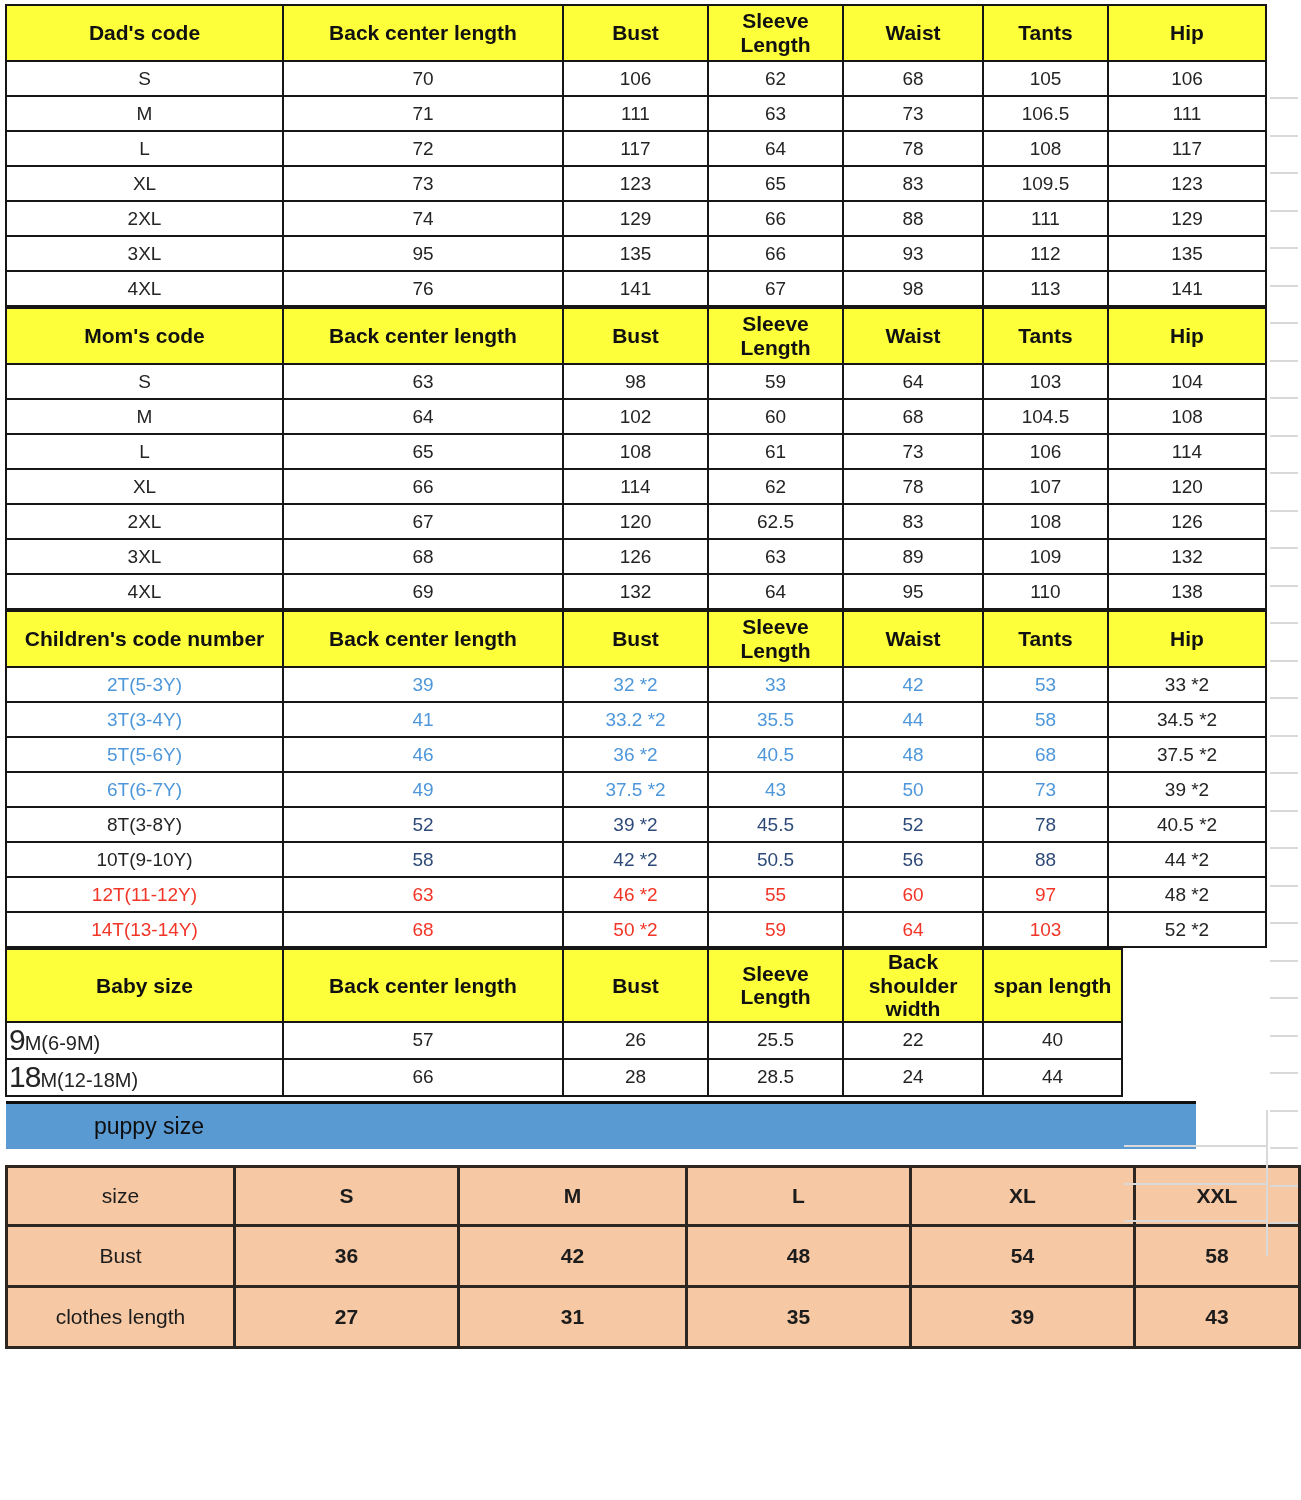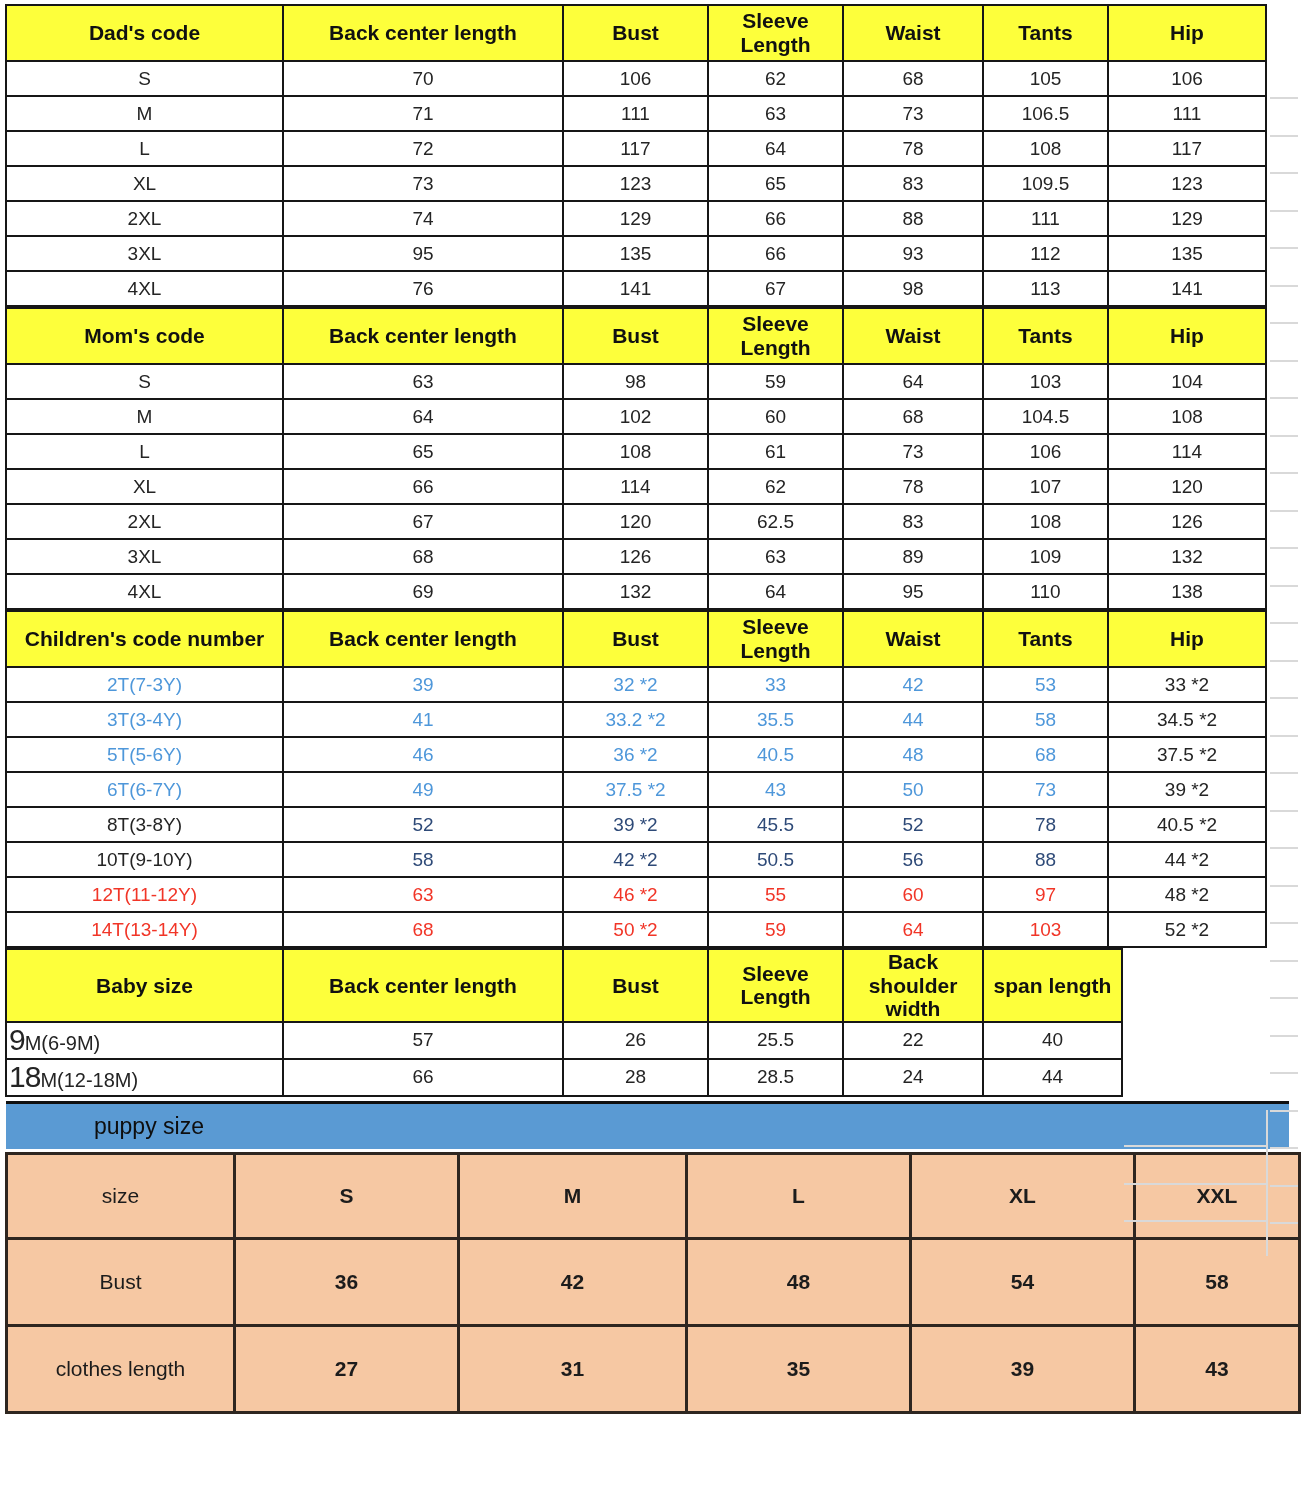--- a/index.html
+++ b/index.html
@@ -23,28 +23,28 @@
   .size-table.baby{width:1116px;}
   .size-table.baby td.rowlabel{
     text-align:left;padding-left:2px;font-size:20px;height:35px;
   }
   .size-table.baby .label-big{font-size:30px;letter-spacing:-1px;}
   .c-blue{color:#4e97da !important;}
   .c-navy{color:#2e4a78 !important;}
   .c-red{color:#f13527 !important;}
   .c-black{color:#242424 !important;}
   .puppy-bar{
-    margin:4px 0 3px 6px;width:1283px;height:45px;background:#5a9ad3;
+    margin:4px 0 16px 6px;width:1190px;height:45px;background:#5a9ad3;
     border-top:3px solid #101010;display:flex;align-items:center;
   }
   .puppy-bar span{font-size:23px;color:#0e0e0e;padding-left:88px;}
   .puppy-table{width:1293px;margin-left:5px;background:#f6c8a3;}
   .puppy-table td{
     border:3px solid #2e2620;text-align:center;font-size:21px;
-    color:#1c1c1c;height:56px;padding:13px;
+    color:#1c1c1c;height:56px;padding:0;
   }
   .puppy-table tr:nth-child(n+2) td{height:58px;}
   .puppy-table td.pv{font-weight:bold;}
   .right-strip{
     position:absolute;left:1270px;top:62px;width:28px;height:1194px;
     background:repeating-linear-gradient(to bottom,transparent 0 35.5px,#d9d9d9 35.5px 37.5px);
   }
   .baby-side{
     position:absolute;left:1124px;top:1110px;width:142px;height:146px;
     border-right:2px solid #d9d9d9;
@@ -248,21 +248,21 @@
           <th>Bust</th>
           <th>Sleeve
 Length</th>
           <th>Waist</th>
           <th>Tants</th>
           <th>Hip</th>
         </tr>
       </thead>
       <tbody>
         <tr>
-          <td class="c-blue">2T(7-3Y)</td>
+          <td class="c-blue">2T(5-3Y)</td>
           <td class="c-blue">39</td>
           <td class="c-blue">32 *2</td>
           <td class="c-blue">33</td>
           <td class="c-blue">42</td>
           <td class="c-blue">53</td>
           <td class="c-black">33 *2</td>
         </tr>
         <tr>
           <td class="c-blue">3T(3-4Y)</td>
           <td class="c-blue">41</td>

